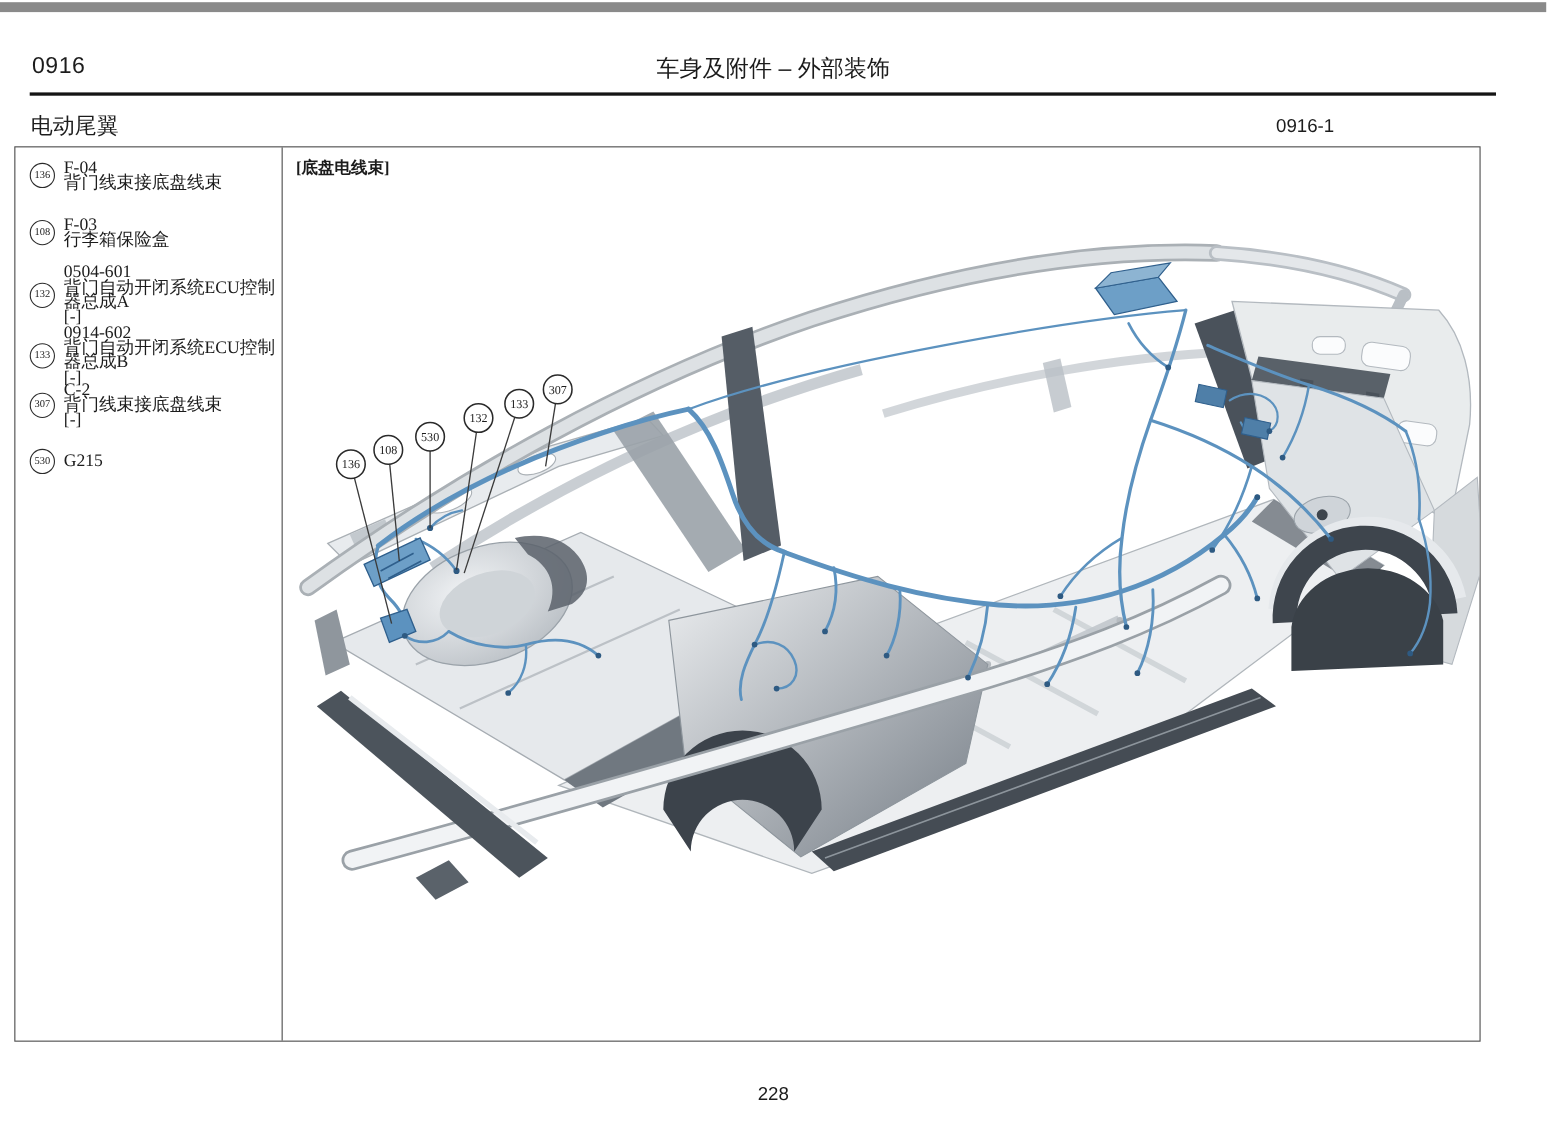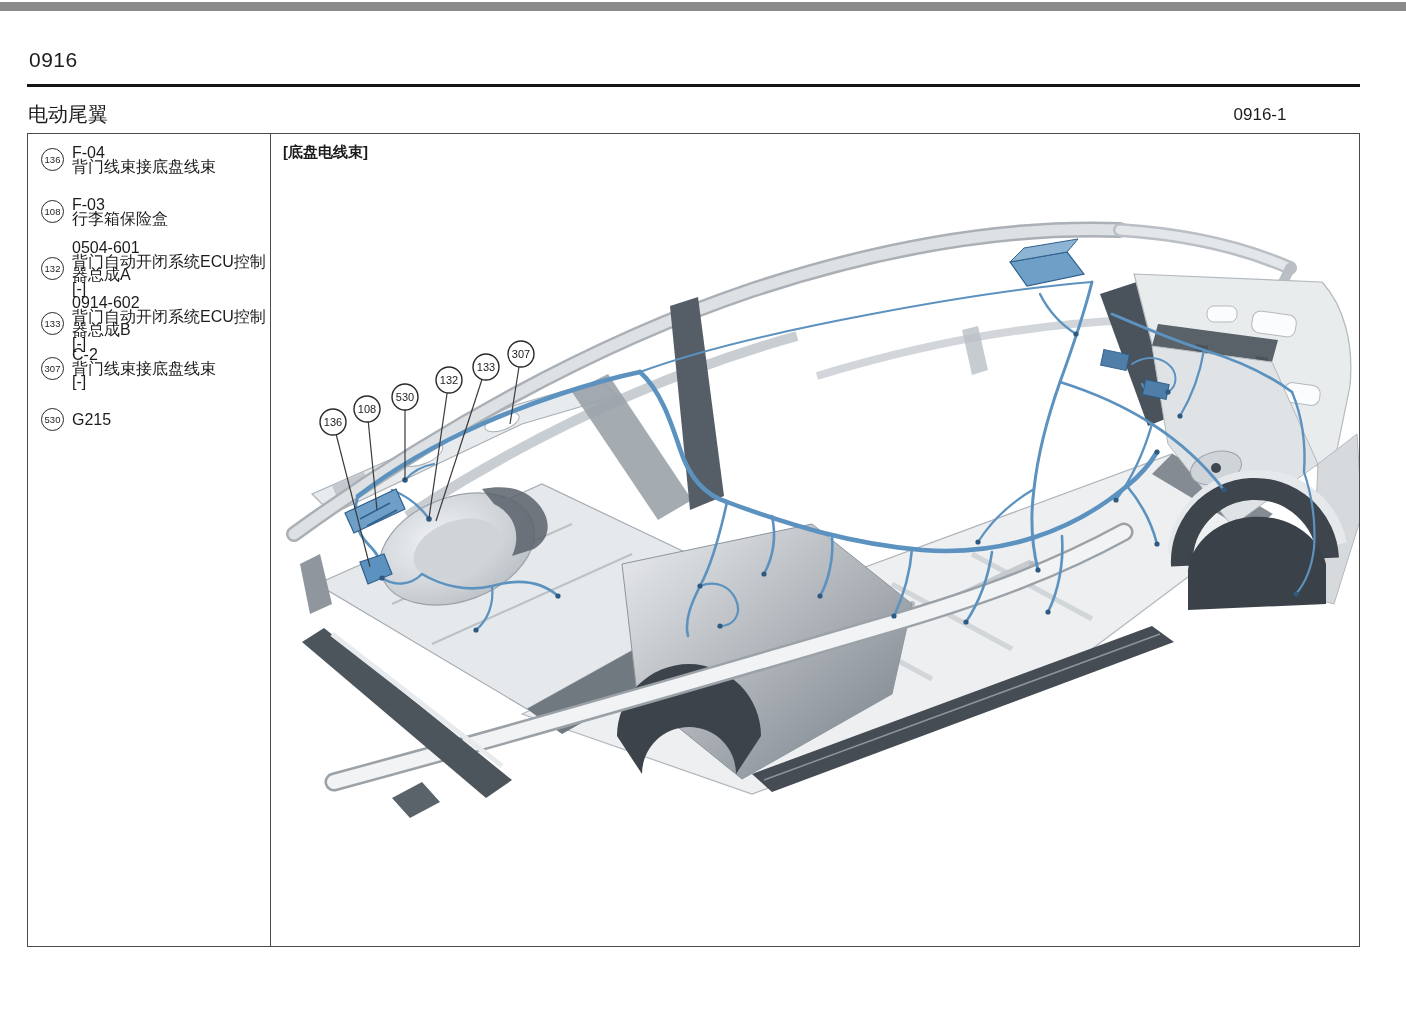--- a/index.html
+++ b/index.html
@@ -6,24 +6,24 @@
   html,body { background:#ffffff; }
   .page {
     position:relative; width:1406px; height:1031px; background:#ffffff;
     font-family:"Liberation Sans","DejaVu Sans",sans-serif; color:#1c1c1c; overflow:hidden;
   }
   .top-bar { position:absolute; left:0; top:2px; width:1406px; height:9px; background:#8a8a8a; }
   .doc-code { position:absolute; left:29px; top:48px; font-size:21px; letter-spacing:.5px; }
   .header-title { position:absolute; left:0; top:48px; width:1406px; text-align:center; font-size:21px; }
   .header-rule { position:absolute; left:27px; top:84px; width:1333px; height:3px; background:#151515; }
   .section-title { position:absolute; left:28px; top:101px; font-size:20px; font-weight:normal; }
-  .figure-code { position:absolute; left:1160px; top:105px; width:200px; text-align:center; font-size:17px; }
+  .figure-code { position:absolute; left:1160px; top:105px; width:200px; text-align:left; font-size:17px; }
   .figure-box {
-    position:absolute; left:27px; top:133px; width:1333px; height:814px;
-    border:1.5px solid #4a4a4a; background:#ffffff;
+    position:absolute; left:13px; top:133px; width:1333px; height:814px;
+    border:1.5px solid #4a4a4a; background:#ffffff;font-family:Liberation Serif, serif;
   }
   .legend-panel { position:absolute; left:0; top:0; width:243px; height:100%; border-right:1.5px solid #4a4a4a; }
   .legend-item { position:absolute; left:13px; display:flex; align-items:center; gap:8px; }
   .legend-circle {
     flex:0 0 auto; width:23px; height:23px; border:1.3px solid #2a2a2a; border-radius:50%;
     display:flex; align-items:center; justify-content:center; font-size:9.5px; color:#1c1c1c; background:#fff;
   }
   .legend-text { font-size:16px; line-height:13.5px; color:#1c1c1c; }
   .art-panel { position:absolute; left:244px; top:0; width:1087px; height:811px; }
   .art-caption { position:absolute; left:11px; top:9px; font-size:15px; font-weight:bold; }
@@ -31,20 +31,21 @@
   .page-number { position:absolute; left:0; top:985px; width:1406px; text-align:center; font-size:17px; }
   .callout-text { font-size:11px; fill:#1c1c1c; }
 </style>
 </head>
 <body>
 
 <div class="page">
   <div class="top-bar"></div>
 
   <div class="doc-code">0916</div>
+  <div class="header-title">车身及附件 – 外部装饰</div>
   <div class="header-rule"></div>
 
   <div class="section-title">电动尾翼</div>
   <div class="figure-code">0916-1</div>
 
   <div class="figure-box">
     <div class="legend-panel">
         <div class="legend-item" style="top: 12px;">
           <div class="legend-circle">136</div>
           <div class="legend-text">
@@ -256,13 +257,14 @@
             <text x="214" y="233" text-anchor="middle" dy="0.35em" class="callout-text">133</text>
             <line x1="249" y1="220" x2="238" y2="290" stroke="#3a3a3a" stroke-width="1.2"></line>
             <circle cx="249" cy="220" r="13" fill="#ffffff" stroke="#2a2a2a" stroke-width="1.4"></circle>
             <text x="249" y="220" text-anchor="middle" dy="0.35em" class="callout-text">307</text>
           </g>
       </svg>
       <div class="art-caption">[底盘电线束]</div>
     </div>
   </div>
 
+  <div class="page-number">228</div>
 </div>
 
 </body></html>

